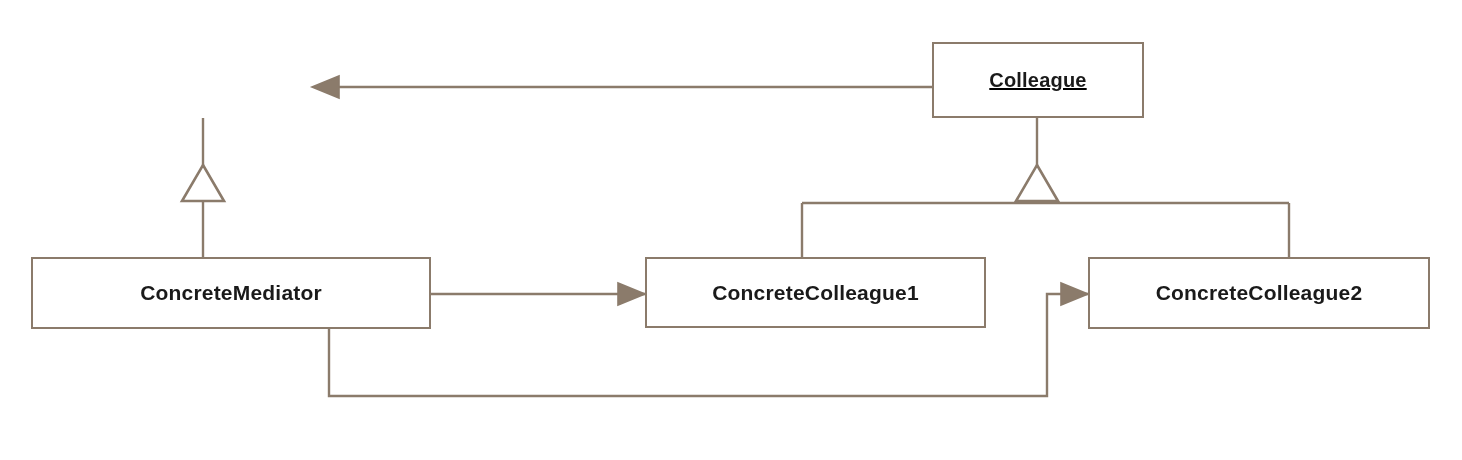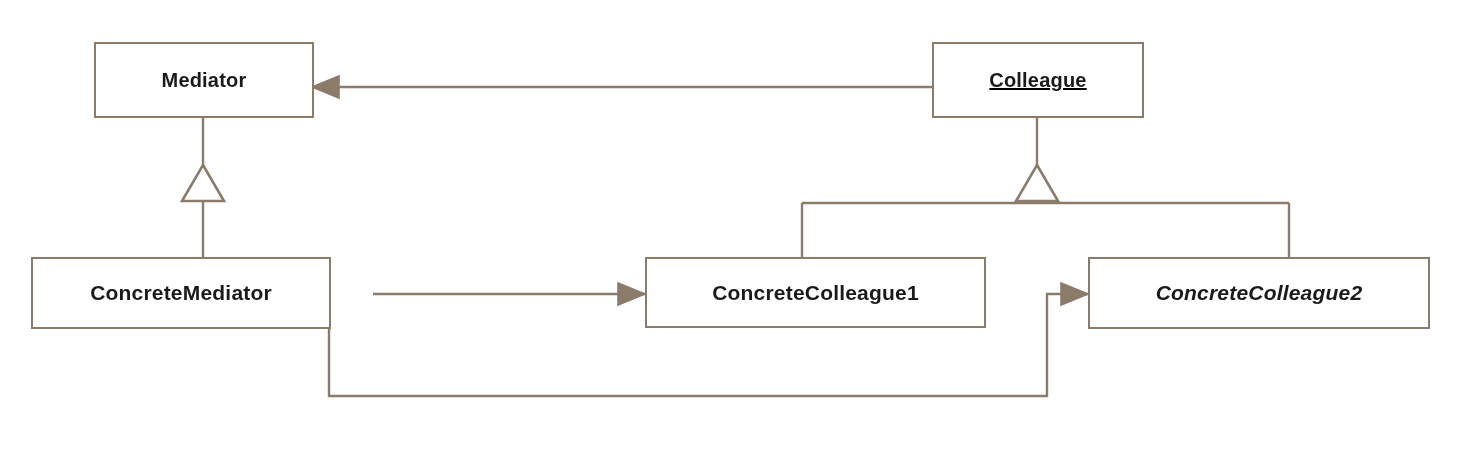--- a/index.html
+++ b/index.html
@@ -74,33 +74,30 @@
       <line x1="373" y1="294" x2="645" y2="294" stroke="#8b7b6b" stroke-width="2.4" fill="none"></line>
       <polygon points="645,294 618,283 618,305" fill="#8b7b6b" stroke="#8b7b6b" stroke-width="1.6"></polygon>
     </g>
 
     <g>
       <path d="M 329 329 L 329 396 L 1047 396 L 1047 294 L 1088 294" stroke="#8b7b6b" stroke-width="2.4" fill="none" stroke-linejoin="miter" stroke-linecap="butt"></path>
       <polygon points="1088,294 1061,283 1061,305" fill="#8b7b6b" stroke="#8b7b6b" stroke-width="1.6"></polygon>
     </g>
   </svg>
 
-  <div class="uml-class-box" style="left:94px; top:42px; width:220px; height:76px;">
-    <span class="uml-class-name" style="font-size:20px;">Mediator</span>
-  </div>
 
   <div class="uml-class-box" style="left:932px; top:42px; width:212px; height:76px;text-decoration:underline;">
     <span class="uml-class-name" style="font-size:20px;">Colleague</span>
   </div>
 
-  <div class="uml-class-box" style="left:31px; top:257px; width:300px; height:72px;">
+  <div class="uml-class-box" style="left:31px; top:257px; width:400px; height:72px;">
     <span class="uml-class-name" style="font-size:21px;">ConcreteMediator</span>
   </div>
 
   <div class="uml-class-box" style="left:645px; top:257px; width:341px; height:71px;">
     <span class="uml-class-name" style="font-size:21px;">ConcreteColleague1</span>
   </div>
 
-  <div class="uml-class-box" style="left:1088px; top:257px; width:342px; height:72px;font-style:italic;">
+  <div class="uml-class-box" style="left:1088px; top:257px; width:342px; height:72px;">
     <span class="uml-class-name" style="font-size:21px;">ConcreteColleague2</span>
   </div>
 
 </div>
 
 </body></html>

